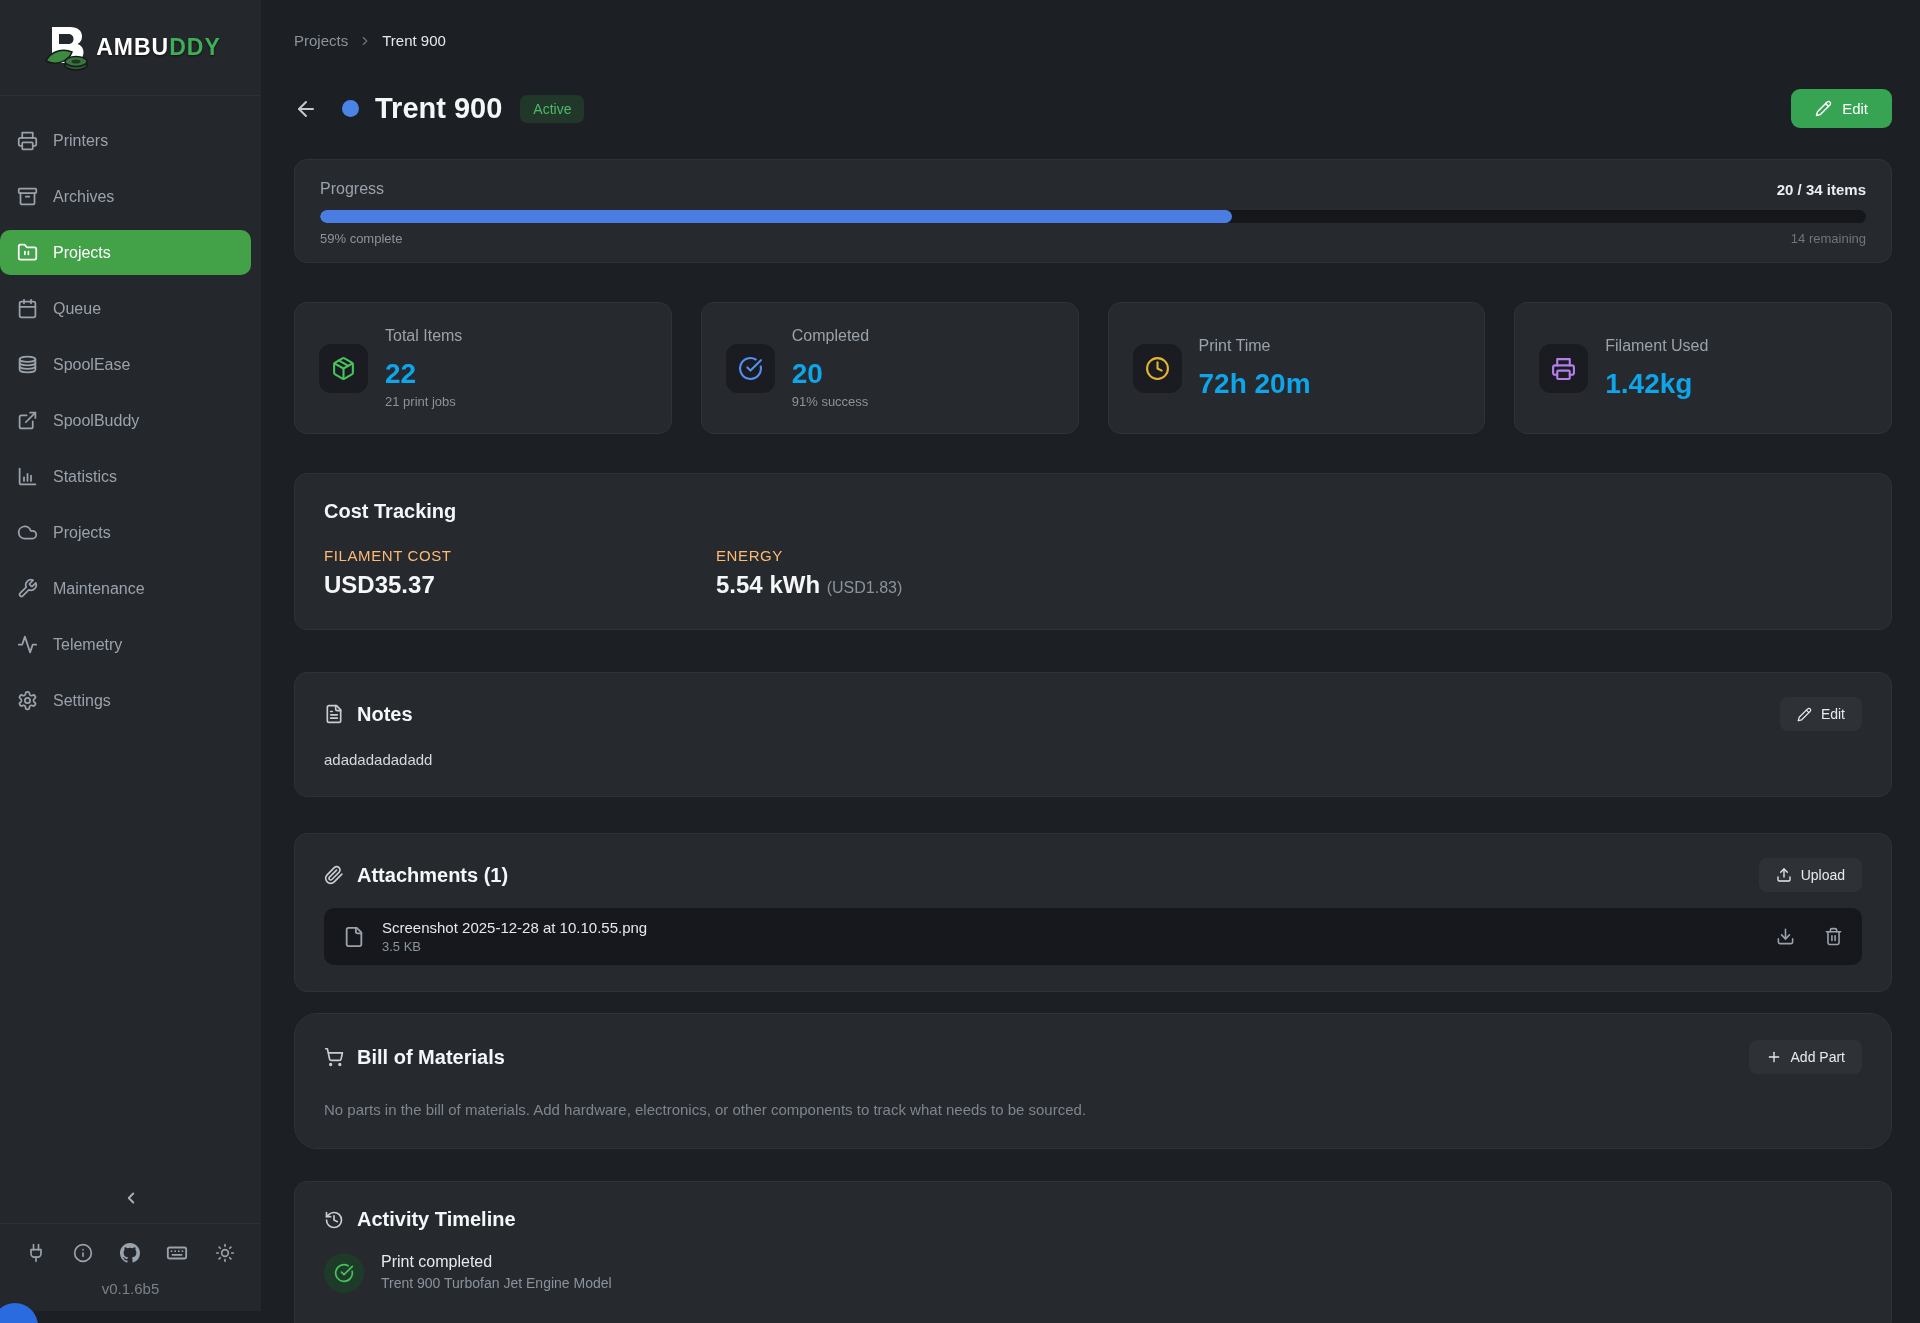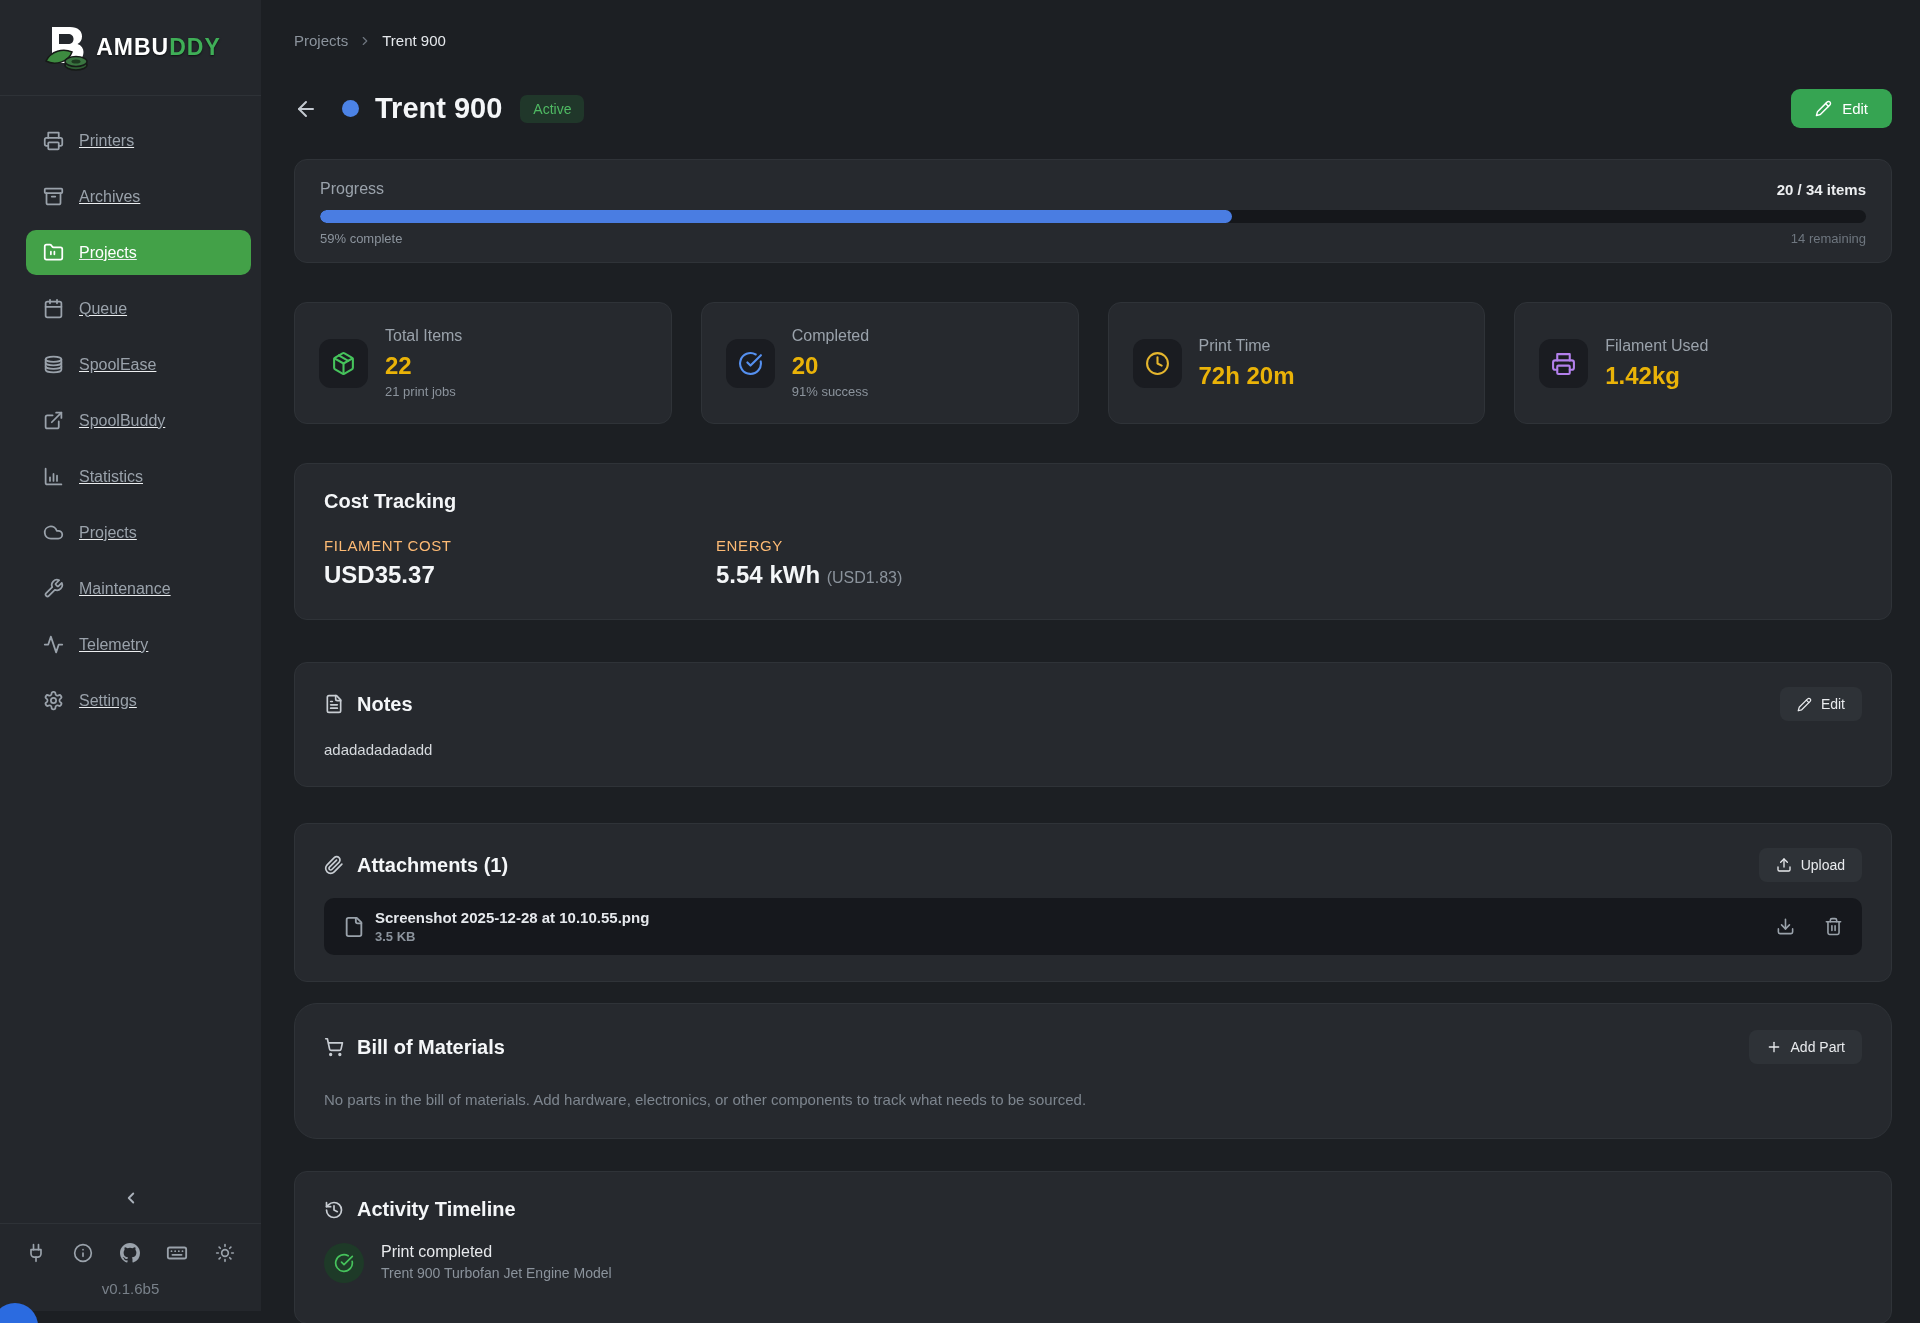--- a/index.html
+++ b/index.html
@@ -18,21 +18,21 @@
     background:#24272c; display:flex; flex-direction:column;
     z-index:5;
   }
   .logo-area {
     height:96px; display:flex; align-items:center; justify-content:center;
     gap:4px; border-bottom:1px solid #2e3237; flex:0 0 auto;
   }
   .brand { font-size:23px; font-weight:bold; letter-spacing:1px; color:#fff;
     text-shadow:0 1px 2px rgba(0,0,0,.6); }
   .brand .green { color:#3fae57; }
-  .nav { flex:1 1 auto; padding:22px 10px 0 26px;text-decoration:underline; }
+  .nav { flex:1 1 auto; padding:22px 10px 0 0; }
   .nav-item {
     display:flex; align-items:center; gap:15px;
     padding:12px 17px; margin-bottom:11px; border-radius:10px;
     color:#9aa2ab; font-size:16px; cursor:pointer;
   }
   .nav-item svg { flex:0 0 auto; color:#9aa2ab; }
   .nav-item.active { background:#43a148; color:#fff; }
   .nav-item.active svg { color:#fff; }
   .collapse-btn {
     display:flex; justify-content:center; align-items:center;
@@ -92,21 +92,21 @@
   .progress-remaining { color:#6e767f; }
 
   
   .stats-row { display:grid; grid-template-columns:repeat(4,1fr); gap:29px; margin-top:39px; }
   .stat-card { padding:24px; display:flex; align-items:center; gap:17px; min-height:116px; }
   .stat-icon {
     width:49px; height:49px; border-radius:12px; background:#1a1c21;
     display:flex; align-items:center; justify-content:center; flex:0 0 auto;
   }
   .stat-label { color:#9aa2ab; font-size:16px; }
-  .stat-value { color:#eab308; font-size:24px; font-weight:bold; margin-top:7px; }
+  .stat-value { color:#0ea5e9; font-size:28px; font-weight:bold; margin-top:13px; }
   .stat-sub { color:#8b939c; font-size:13px; margin-top:4px; }
   .c-green { color:#46c35c; } .c-blue { color:#5590f0; }
   .c-yellow { color:#e5b62e; } .c-purple { color:#b380ec; }
 
   
   .cost-card { margin-top:39px; padding:26px 29px 30px 29px; }
   .section-title { font-size:20px; font-weight:bold; color:#f4f6f8; }
   .cost-grid { display:grid; grid-template-columns:392px 1fr; margin-top:24px; }
   .mini-label { color:#fdba74; font-size:15px; letter-spacing:.6px; }
   .cost-value { color:#f4f6f8; font-size:24px; font-weight:bold; margin-top:7px; }
@@ -116,21 +116,21 @@
   .notes-card { margin-top:42px; padding:24px 29px 28px 29px; }
   .card-head { display:flex; align-items:center; gap:13px; }
   .card-head .head-icon { color:#c9ced4; }
   .notes-content { margin-top:20px; font-size:15px; color:#d6dade; }
 
   
   .attach-card { margin-top:36px; padding:24px 29px 26px 29px; }
   .attach-desc { color:#8b939c; font-size:14px; margin-top:14px; }
   .file-row {
     margin-top:16px; background:#16181d; border-radius:10px;
-    padding:11px 19px; display:flex; align-items:center; gap:10px;font-weight:bold;
+    padding:11px 19px; display:flex; align-items:center; gap:17px;
   }
   .file-icon { color:#9aa2ab; }
   .file-name { font-size:15px; color:#e5e8ec; }
   .file-size { font-size:13px; color:#8b939c; margin-top:3px; }
   .file-actions { margin-left:auto; display:flex; align-items:center; gap:29px; color:#9aa2ab; }
   .file-actions .act { cursor:pointer; }
 
   
   .bom-card { margin-top:21px; padding:26px 29px 30px 29px;border-radius:23px; }
   .bom-empty { color:#7d858e; font-size:15px; margin-top:27px; }

